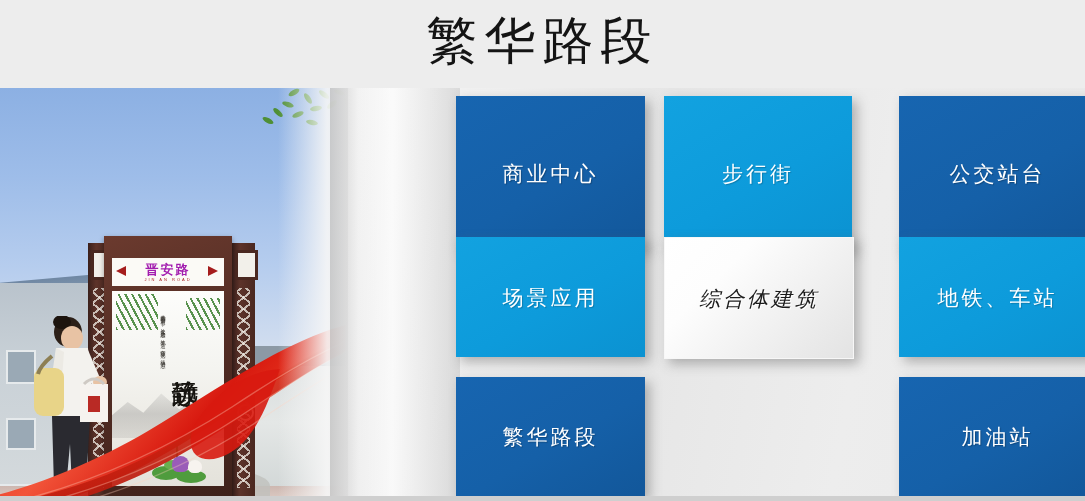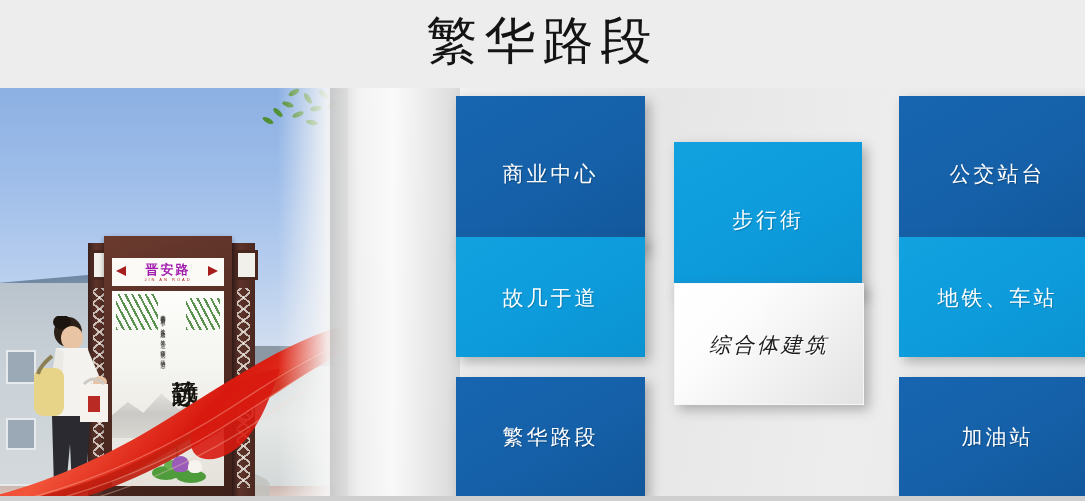--- a/index.html
+++ b/index.html
@@ -294,21 +294,21 @@
   .tile.light .tile-label { color: #ffffff; text-shadow: 1px 1px 1px rgba(0,0,0,.20); }
   .tile.white {
     background: linear-gradient(135deg,#ffffff 0%, #fdfdfd 30%, #f1f1f1 62%, #e3e3e3 100%);
     border: 1px solid #f7f7f7;
     font-style: italic;
   }
   .tile.white .tile-label { color: #1b1b1b; text-shadow: 1px 1px 0 rgba(255,255,255,.9); }
 
   
   .c1 { left: 0px;   width: 189px; }
-  .c2 { left: 218px; width: 188px; margin-top: 46px; }
+  .c2 { left: 208px; width: 188px; }
   .c3 { left: 443px; width: 197px; }
   
   .r1 { top: 1px;   height: 154px; }
   .r2 { top: 142px; height: 120px; }
   .r3 { top: 282px; height: 119px; }
 </style>
 </head>
 <body>
 
 <div class="page">
@@ -456,21 +456,21 @@
         <span class="tile-label">商业中心</span>
       </div>
       <div class="tile light c2 r1">
         <span class="tile-label">步行街</span>
       </div>
       <div class="tile dark c3 r1">
         <span class="tile-label">公交站台</span>
       </div>
 
       <div class="tile light c1 r2">
-        <span class="tile-label">故几于道</span>
+        <span class="tile-label">场景应用</span>
       </div>
       <div class="tile white c2 r2">
         <span class="tile-label">综合体建筑</span>
       </div>
       <div class="tile light c3 r2">
         <span class="tile-label">地铁、车站</span>
       </div>
 
       <div class="tile dark c1 r3">
         <span class="tile-label">繁华路段</span>

